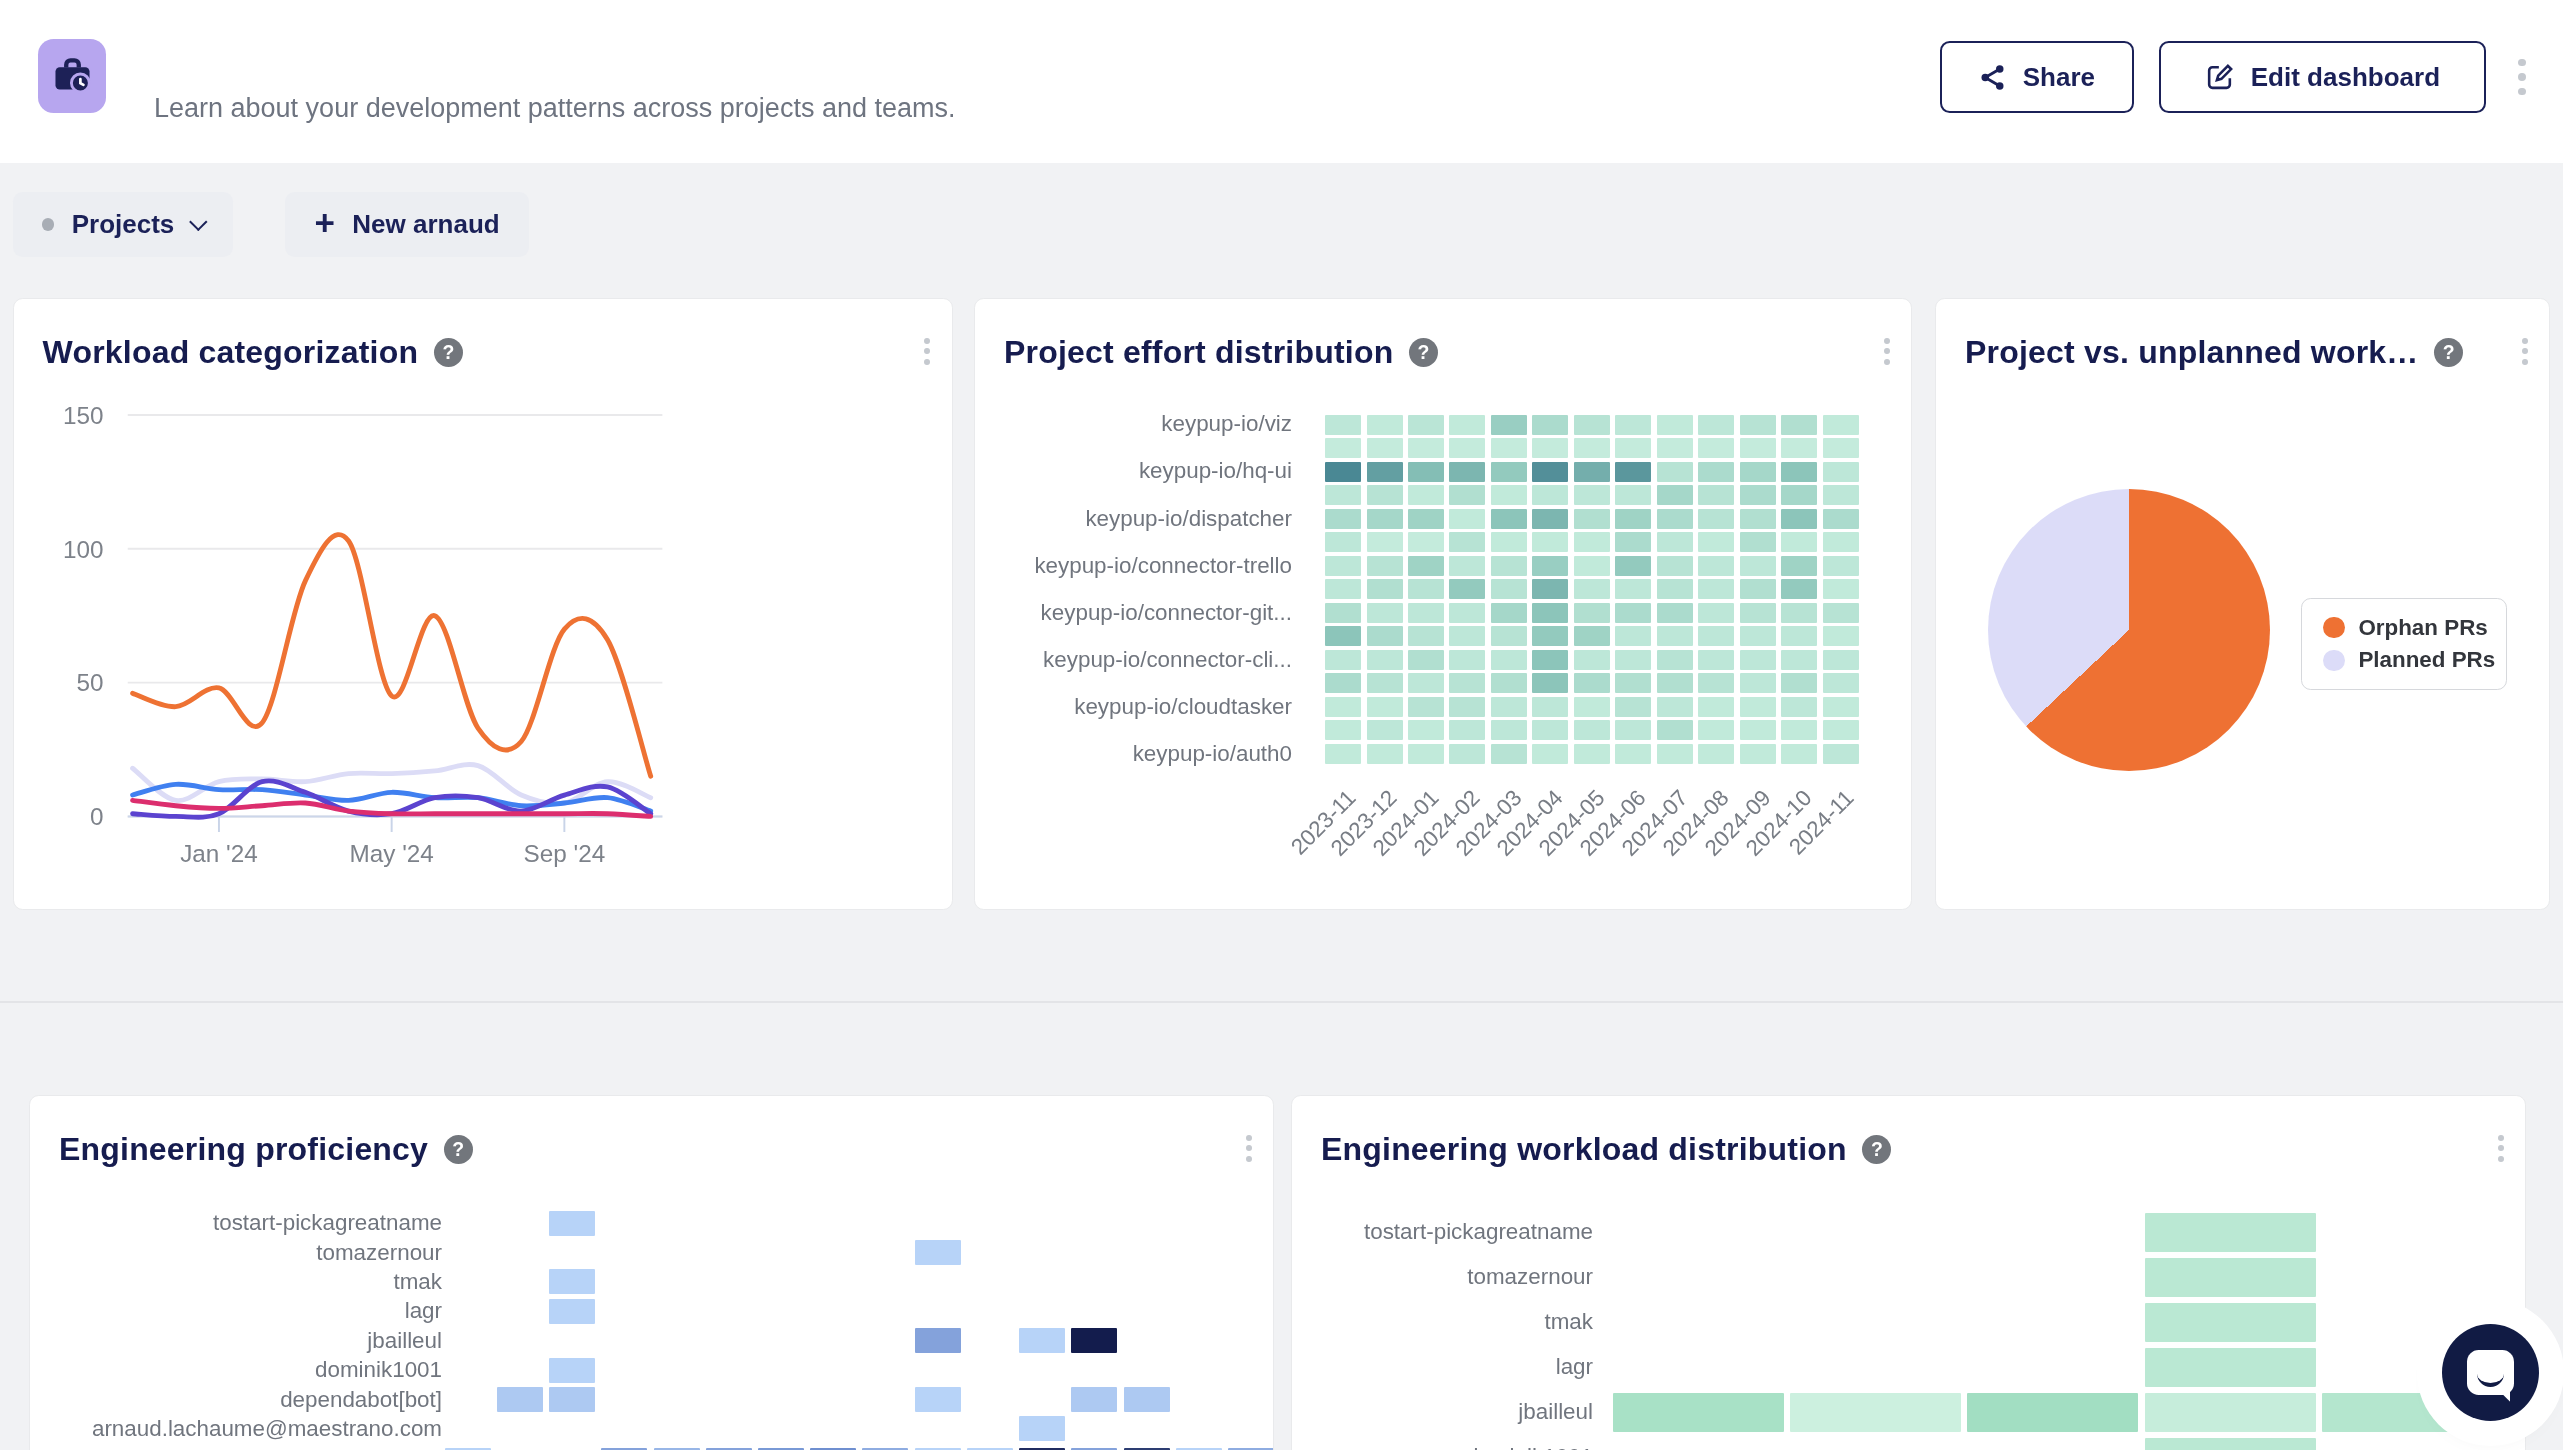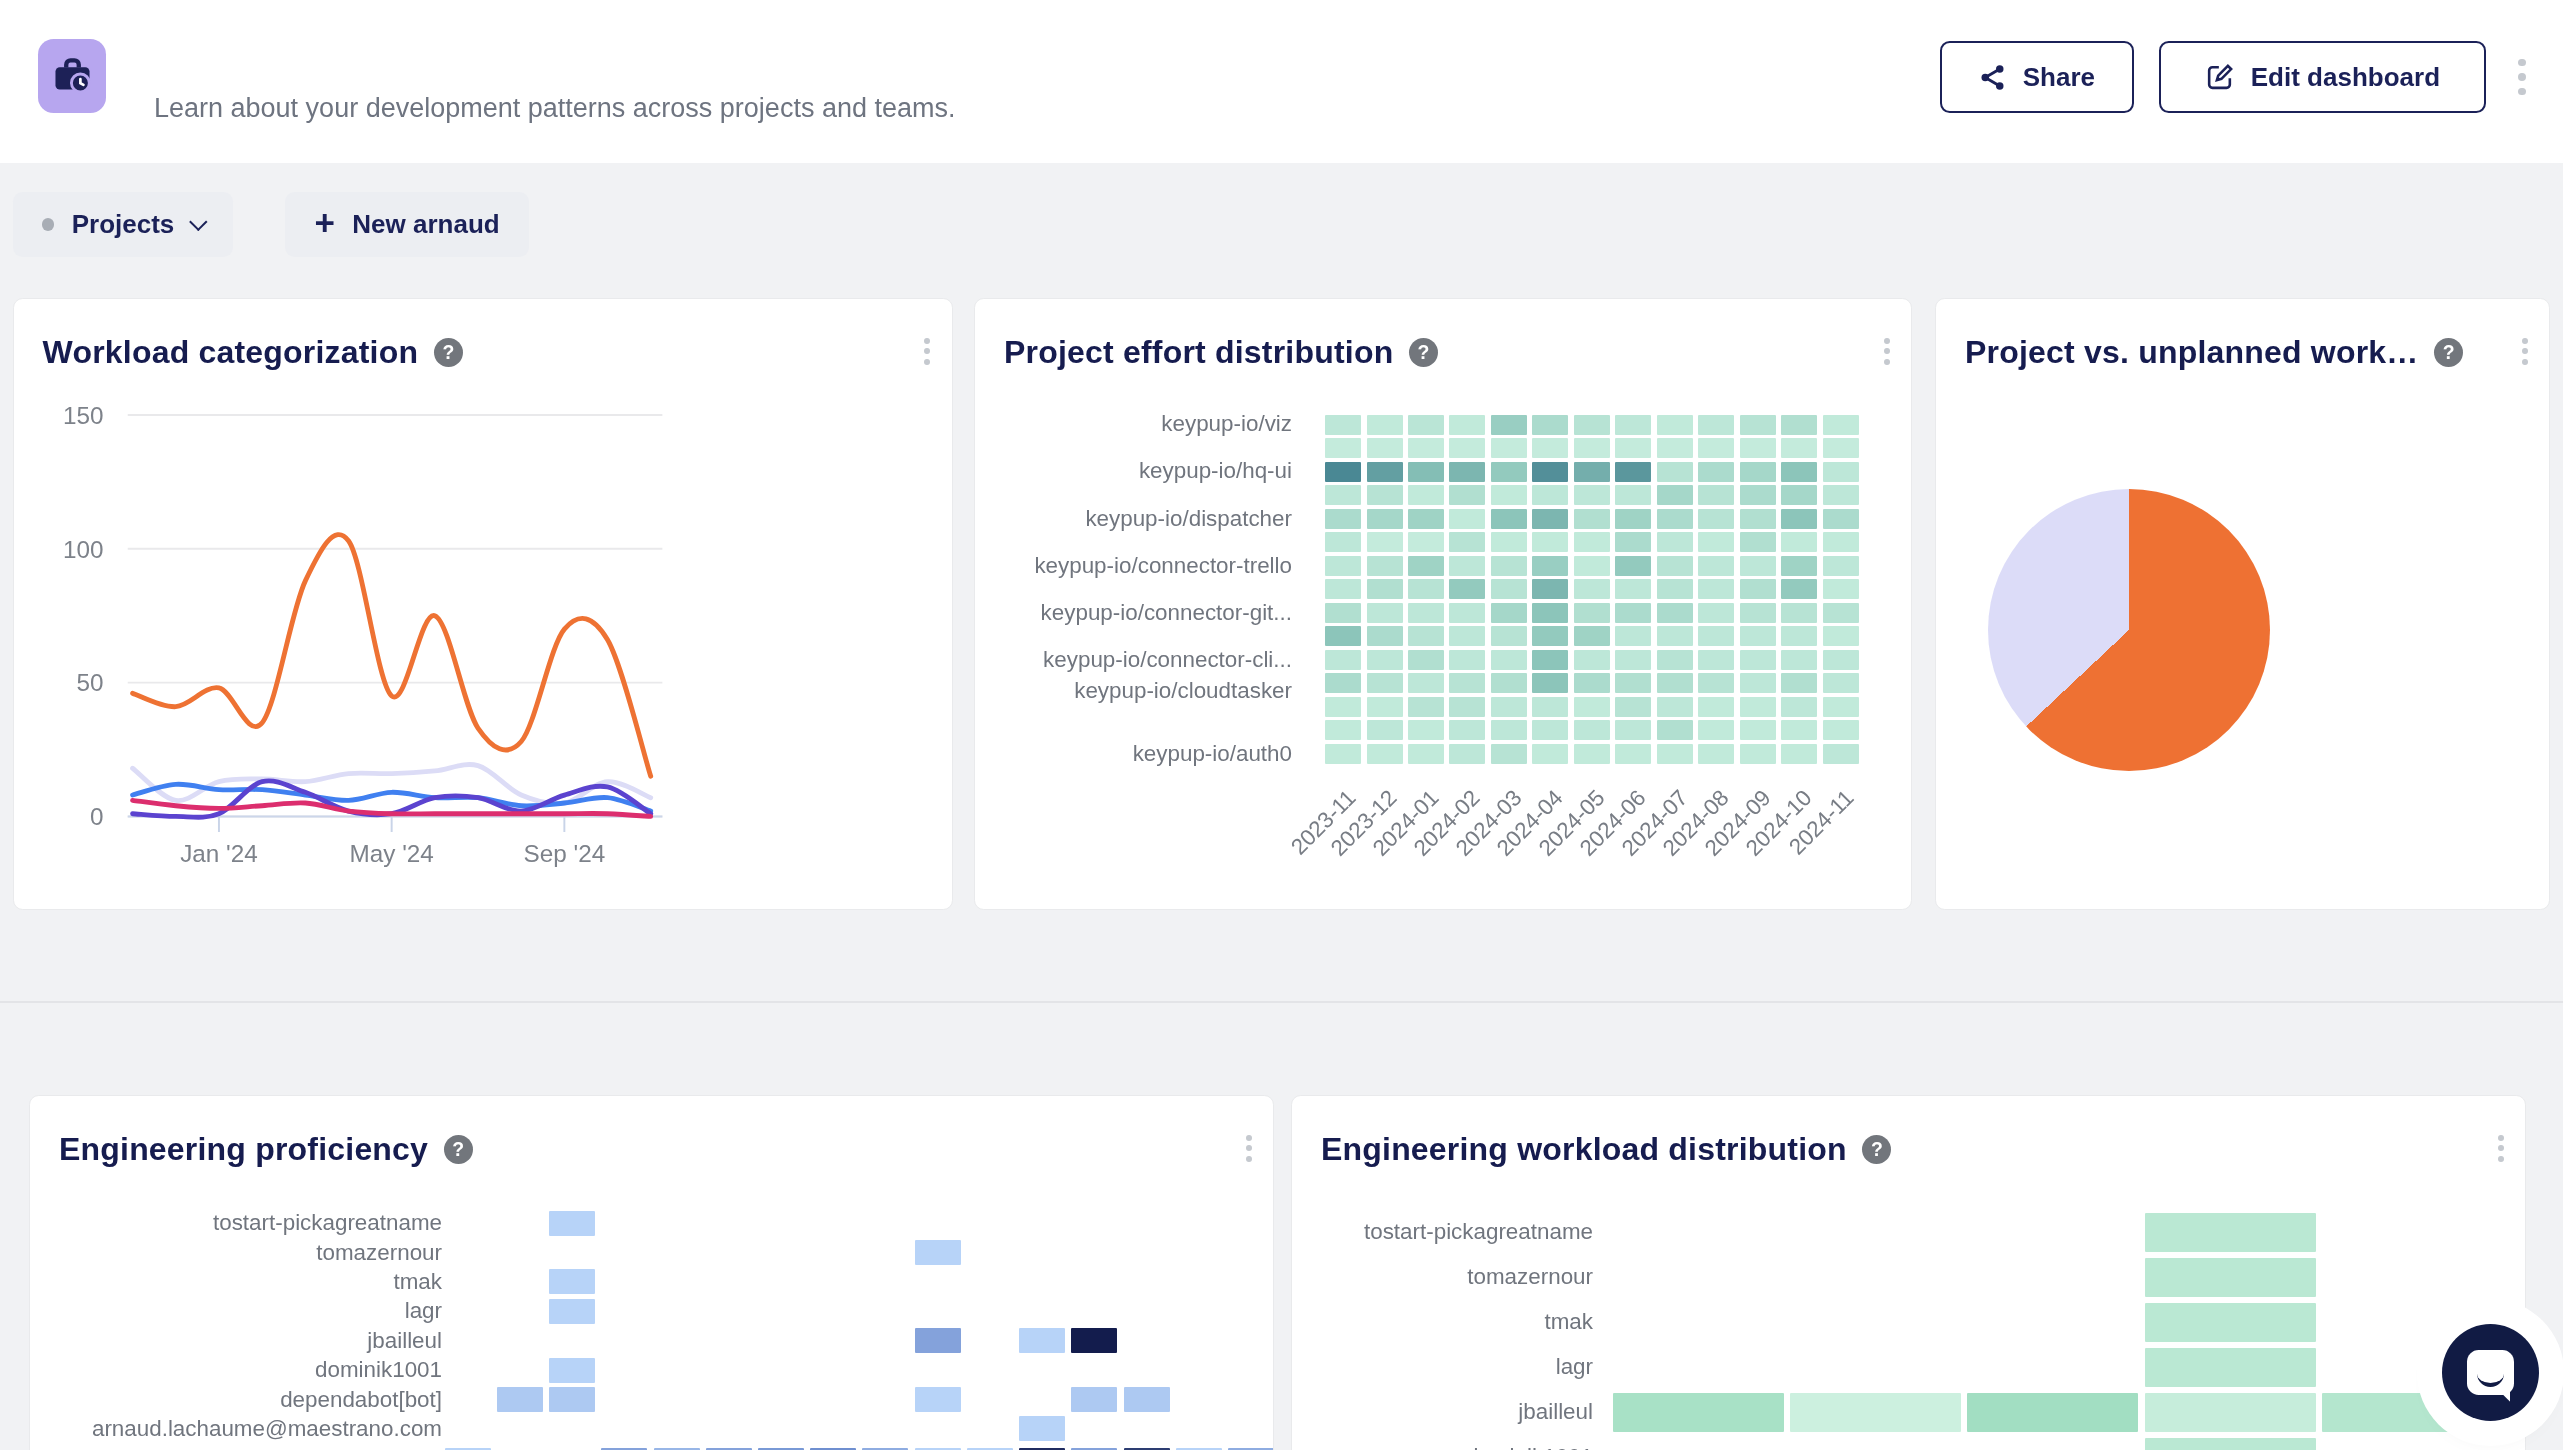--- a/index.html
+++ b/index.html
@@ -358,21 +358,21 @@
         <div class="hm-cell" style="left: 474px; top: 374px; width: 36px; height: 20px; background: rgb(183, 227, 212);"></div>
         <div class="hm-cell" style="left: 516px; top: 374px; width: 36px; height: 20px; background: rgb(177, 223, 208);"></div>
         <div class="hm-cell" style="left: 557px; top: 374px; width: 36px; height: 20px; background: rgb(140, 197, 186);"></div>
         <div class="hm-cell" style="left: 599px; top: 374px; width: 36px; height: 20px; background: rgb(171, 219, 205);"></div>
         <div class="hm-cell" style="left: 640px; top: 374px; width: 36px; height: 20px; background: rgb(177, 223, 208);"></div>
         <div class="hm-cell" style="left: 682px; top: 374px; width: 36px; height: 20px; background: rgb(177, 223, 208);"></div>
         <div class="hm-cell" style="left: 723px; top: 374px; width: 36px; height: 20px; background: rgb(183, 227, 212);"></div>
         <div class="hm-cell" style="left: 765px; top: 374px; width: 36px; height: 20px; background: rgb(189, 231, 216);"></div>
         <div class="hm-cell" style="left: 806px; top: 374px; width: 36px; height: 20px; background: rgb(177, 223, 208);"></div>
         <div class="hm-cell" style="left: 848px; top: 374px; width: 36px; height: 20px; background: rgb(189, 231, 216);"></div>
-        <div class="hm-label" style="right: 619px; top: 392px;">keypup-io/cloudtasker</div>
+        <div class="hm-label" style="right: 619px; top: 408px;">keypup-io/cloudtasker</div>
         <div class="hm-cell" style="left: 350px; top: 398px; width: 36px; height: 20px; background: rgb(193, 234, 218);"></div>
         <div class="hm-cell" style="left: 392px; top: 398px; width: 36px; height: 20px; background: rgb(193, 234, 218);"></div>
         <div class="hm-cell" style="left: 433px; top: 398px; width: 36px; height: 20px; background: rgb(183, 227, 212);"></div>
         <div class="hm-cell" style="left: 474px; top: 398px; width: 36px; height: 20px; background: rgb(183, 227, 212);"></div>
         <div class="hm-cell" style="left: 516px; top: 398px; width: 36px; height: 20px; background: rgb(189, 231, 216);"></div>
         <div class="hm-cell" style="left: 557px; top: 398px; width: 36px; height: 20px; background: rgb(189, 231, 216);"></div>
         <div class="hm-cell" style="left: 599px; top: 398px; width: 36px; height: 20px; background: rgb(193, 234, 218);"></div>
         <div class="hm-cell" style="left: 640px; top: 398px; width: 36px; height: 20px; background: rgb(183, 227, 212);"></div>
         <div class="hm-cell" style="left: 682px; top: 398px; width: 36px; height: 20px; background: rgb(189, 231, 216);"></div>
         <div class="hm-cell" style="left: 723px; top: 398px; width: 36px; height: 20px; background: rgb(193, 234, 218);"></div>
@@ -426,20 +426,30 @@
     <div class="card-head" style="max-width:545px">
       <span class="card-title" style="overflow:hidden;text-overflow:clip">Project vs. unplanned work…</span>
       <span class="help">?</span>
     </div>
     <div class="kebab small">
         <i></i>
         <i></i>
         <i></i>
       </div>
     <div id="pie" style="background: conic-gradient(rgb(238, 113, 51) 0deg, rgb(238, 113, 51) 226.8deg, rgb(220, 220, 248) 226.8deg, rgb(220, 220, 248) 360deg);"></div>
+    <div class="legend-box" id="pie-legend">
+        <div class="legend-item">
+          <span class="pdot" style="background: rgb(238, 113, 51);"></span>
+          <span class="lbl">Orphan PRs</span>
+        </div>
+        <div class="legend-item">
+          <span class="pdot" style="background: rgb(220, 220, 248);"></span>
+          <span class="lbl">Planned PRs</span>
+        </div>
+      </div>
   </div>
 
   <div class="divider"></div>
 
   <div class="card" id="card-prof">
     <div class="card-head">
       <span class="card-title">Engineering proficiency</span>
       <span class="help">?</span>
     </div>
     <div class="kebab small">

